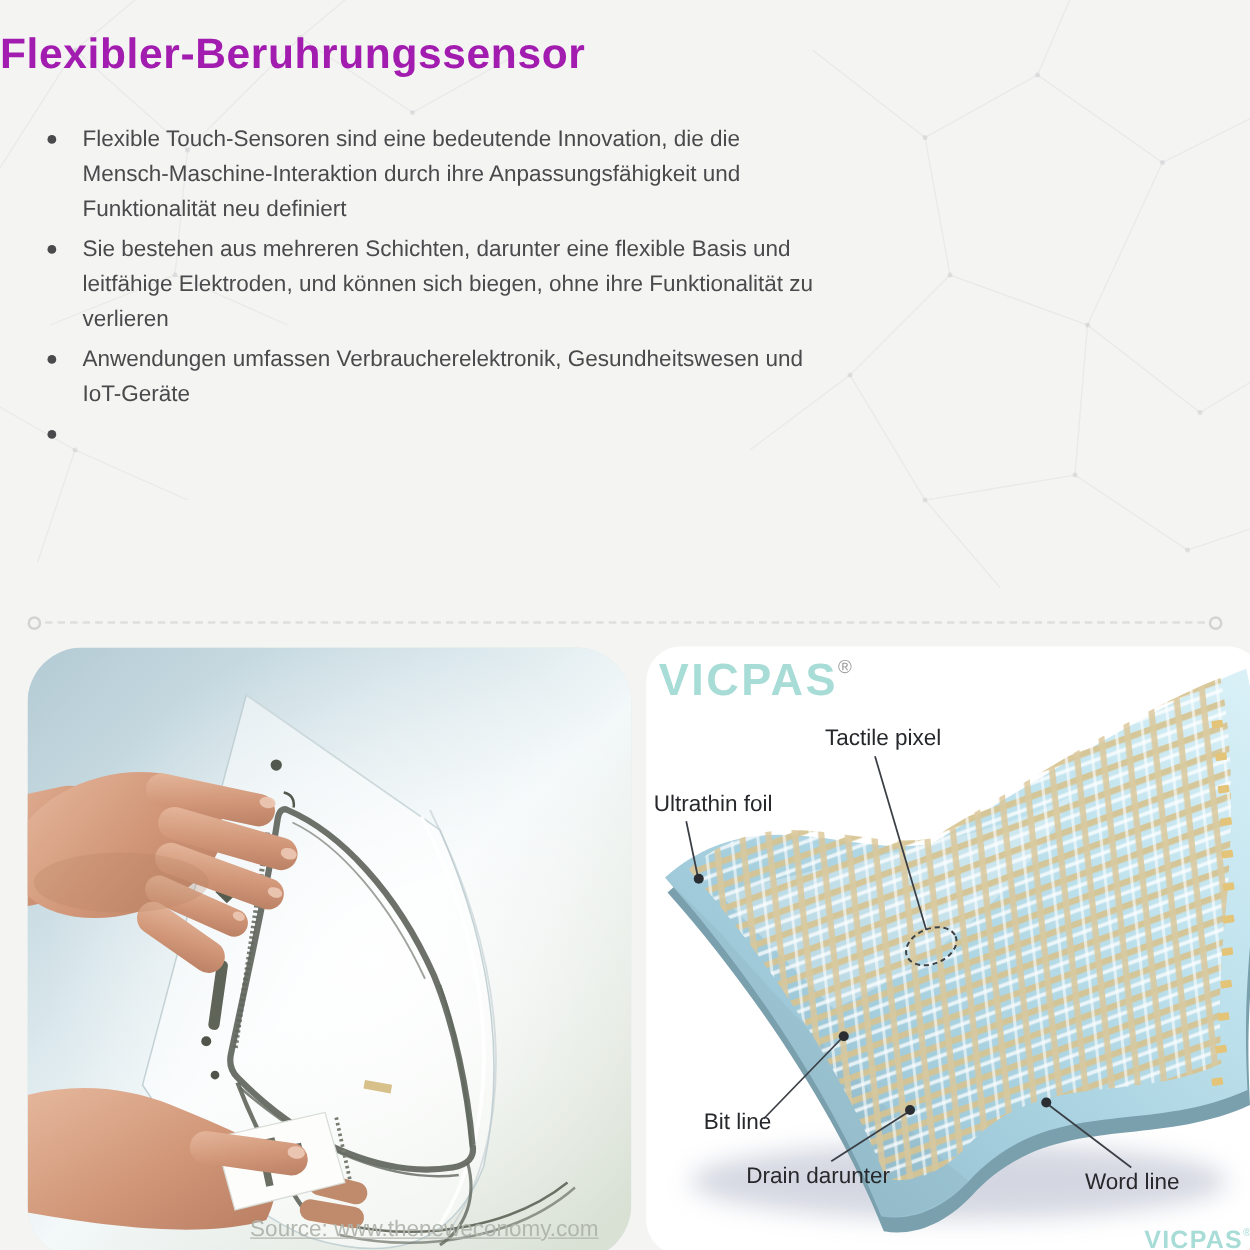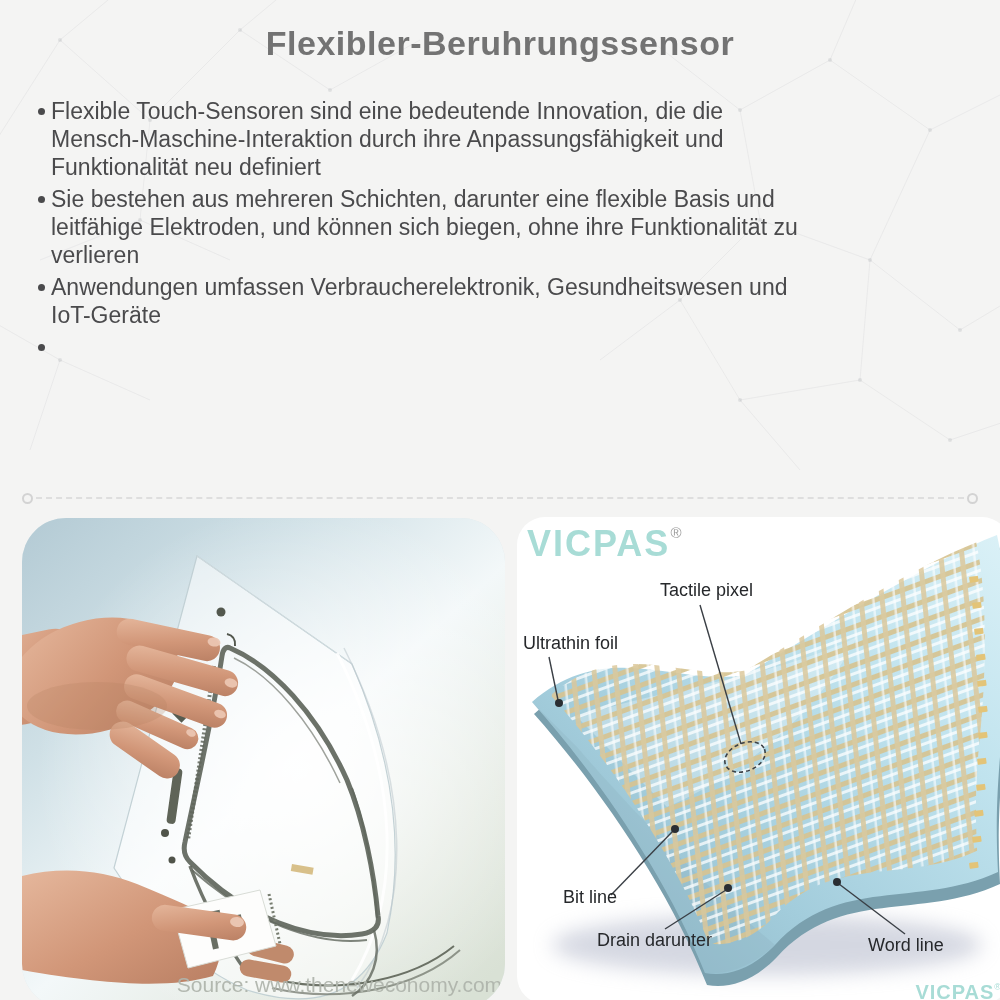--- a/index.html
+++ b/index.html
@@ -7,30 +7,30 @@
     width:1000px;height:1000px;position:relative;overflow:hidden;
     background:#f4f4f3;
     font-family:"Liberation Sans", sans-serif;
     color:#4a4a4c;
   }
   .bg-pattern{position:absolute;inset:0;z-index:0;}
   .content{position:absolute;inset:0;z-index:1;}
 
   h1.title{
     margin:0;position:absolute;top:24px;left:0;right:0;
-    text-align:center;font-size:34px;font-weight:700;color:#737373;
+    text-align:left;font-size:34px;font-weight:700;color:#a21caf;
     letter-spacing:.5px;
   }
   ul.bullets{
     list-style:none;margin:0;padding:0;
     position:absolute;left:38px;top:97px;width:916px;
   }
   ul.bullets li{
-    display:flex;gap:6px;margin-bottom:4px;
-    font-size:23px;line-height:28px;color:#4a4a4c;
+    display:flex;gap:21px;margin-bottom:4px;
+    font-size:18px;line-height:28px;color:#4a4a4c;
   }
   ul.bullets .dot{
     flex:0 0 7px;width:7px;height:7px;border-radius:50%;
     background:#4a4a4c;margin-top:11px;
   }
   ul.bullets .btext{white-space:pre-line;}
 
   .divider{
     position:absolute;top:493px;left:22px;right:22px;height:10px;
     display:flex;align-items:center;
@@ -44,21 +44,21 @@
   }
 
   figure{margin:12px;}
   .left-card{
     position:absolute;left:10px;top:506px;width:483px;height:490px;
     border-radius:44px;overflow:hidden;background:#dfe8ea;
   }
   .left-card svg{position:absolute;inset:0;}
   .src-left{
     position:absolute;left:150px;top:455px;width:335px;
-    text-align:center;font-size:21px;color:rgba(175,180,172,.95);
+    text-align:center;font-size:18px;color:rgba(175,180,172,.95);text-decoration:underline;
   }
 
   .right-card{
     position:absolute;left:505px;top:505px;width:493px;height:487px;
     border-radius:28px;overflow:hidden;background:#ffffff;
   }
   .right-card svg{position:absolute;inset:0;}
   .brand{
     position:absolute;left:10px;top:6px;
     font-size:36px;font-weight:700;color:#a8dcd6;letter-spacing:2px;

